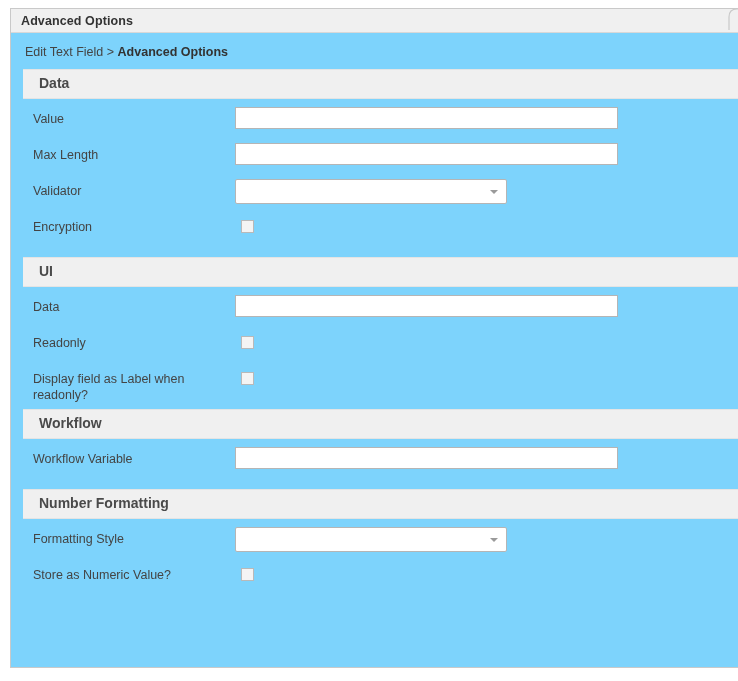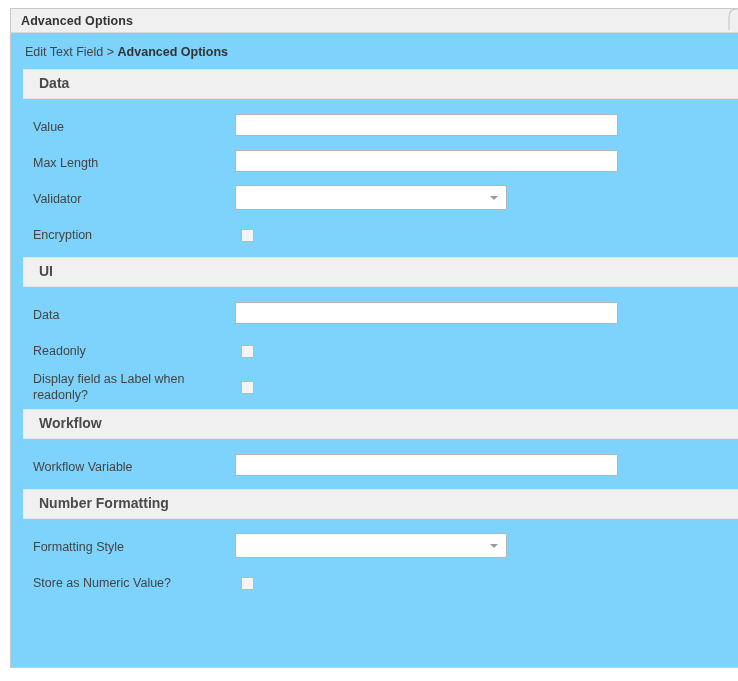--- a/index.html
+++ b/index.html
@@ -65,21 +65,21 @@
     margin: 0 0 0 12px;
     box-sizing: border-box;
     height: 26px;
     line-height: 16px;
   }
   .section-body {
     padding: 8px 0 6px 0;
   }
   .form-row {
     display: flex;
-    align-items: center;
+    align-items: flex-start;
     min-height: 36px;
     padding: 0 0 0 22px;
     box-sizing: border-box;
   }
   .form-label {
     width: 202px;
     font-size: 12.5px;
     color: #444444;
     line-height: 16px;
     padding-top: 4px;

